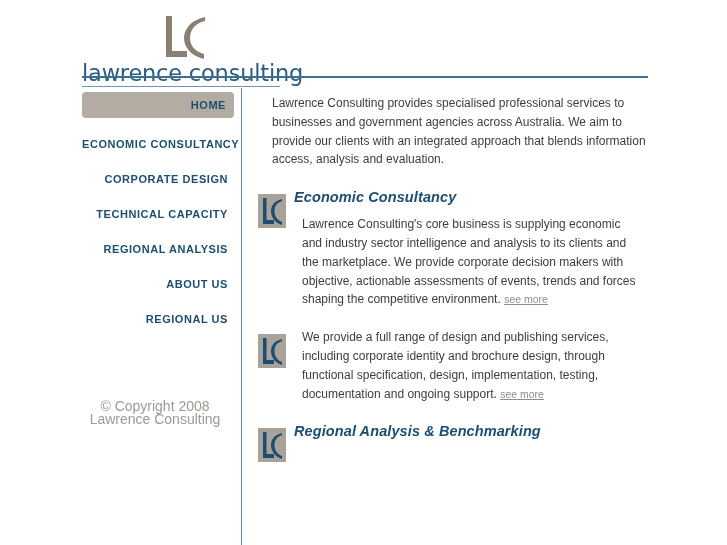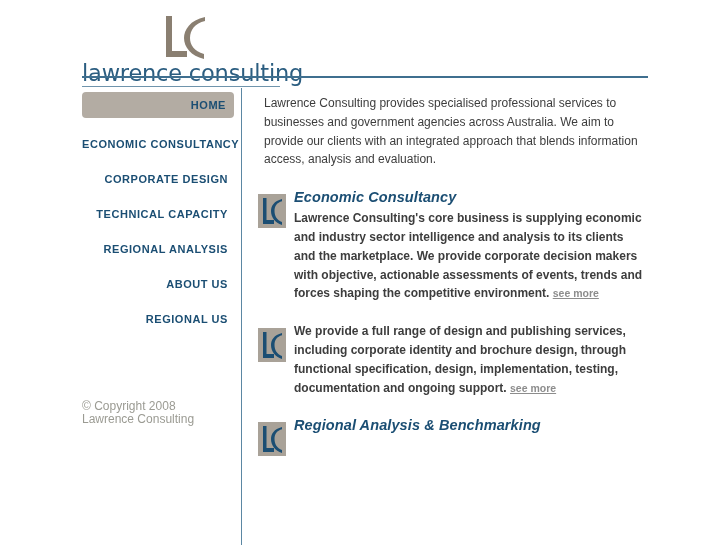--- a/index.html
+++ b/index.html
@@ -108,40 +108,40 @@
     width: 152px;
     padding-right: 8px;
     margin-bottom: 9px;
   }
 
   .copyright {
     position: absolute;
     left: 82px;
     top: 400px;
     width: 152px;
-    text-align: left;
+    text-align: center;
     padding-right: 6px;
     box-sizing: border-box;
-    font-size: 12px;
+    font-size: 14px;
     line-height: 13px;
     color: #9b9b93;
   }
 
   
   .content {
     position: absolute;
     left: 256px;
     top: 94px;
     width: 392px;
   }
   .intro-p {
     font-size: 12px;
     line-height: 18.8px;
     color: #3d3d3d;
-    margin: 0 0 19px 8px;
+    margin: 0 0 19px 16px;
   }
 
   .service {
     position: relative;
     padding-left: 38px;
     margin-bottom: 19px;
   }
   .service-icon {
     position: absolute;
     left: 2px;
@@ -158,22 +158,21 @@
     font-style: italic;
     color: #1b4e73;
     margin: 0 0 2px 0;
     line-height: 19px;
     letter-spacing: 0.1px;
   }
   .service-body {
     font-size: 12px;
     line-height: 18.8px;
     color: #3d3d3d;
-    margin: 0;
-    font-weight: bold;
+    margin: 8px;
   }
   .see-more {
     font-size: 10.5px;
     color: #8d8d8d;
     text-decoration: underline;
     white-space: nowrap;
   }
 </style>
 </head>
 <body>

